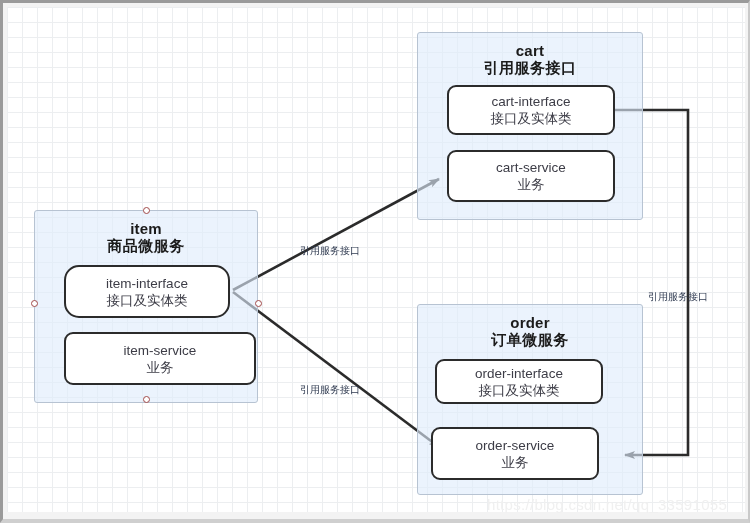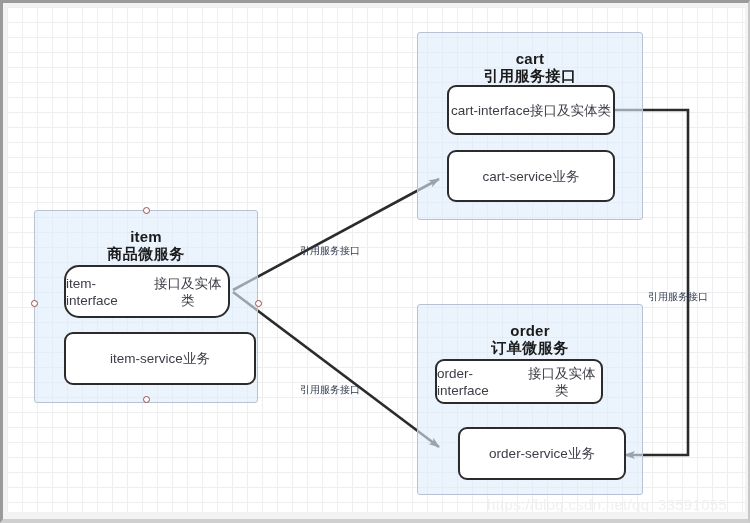--- a/index.html
+++ b/index.html
@@ -48,40 +48,40 @@
     background: rgba(222,236,252,0.62);
     border: 1px solid #b7c3d2;
     border-radius: 3px;
   }
   .container-title {
     text-align: center;
     font-weight: bold;
     color: #1b1b1b;
     font-size: 15px;
     line-height: 17px;
-    margin-top: 17px;
+    margin-top: 9px;
     letter-spacing: 0.2px;
   }
   .container-sub {
     text-align: center;
     font-weight: bold;
     color: #1b1b1b;
     font-size: 15px;
     line-height: 18px;
     letter-spacing: 0.5px;
   }
   
   .module-box {
     position: absolute;
     box-sizing: border-box;
     background: #ffffff;
     border: 2px solid #2b2b2b;
     border-radius: 9px;
     display: flex;
-    flex-direction: row;
+    flex-direction: column;
     align-items: center;
     justify-content: center;
   }
   .module-name {
     font-size: 13.5px;
     color: #3c3c46;
     line-height: 17px;
   }
   .module-desc {
     font-size: 13.5px;
@@ -180,21 +180,21 @@
     </div>
 
     <div class="container-box" style="left:410px; top:297px; width:226px; height:191px;">
       <div class="container-title">order</div>
       <div class="container-sub">订单微服务</div>
     </div>
     <div class="module-box" style="left:428px; top:352px; width:168px; height:45px;">
       <div class="module-name">order-interface</div>
       <div class="module-desc">接口及实体类</div>
     </div>
-    <div class="module-box" style="left:451px; top:420px; width:168px; height:53px;">
+    <div class="module-box" style="left:424px; top:420px; width:168px; height:53px;">
       <div class="module-name">order-service</div>
       <div class="module-desc">业务</div>
     </div>
 
     <div class="edge-label" style="left:293px; top:223px;">引用服务接口</div>
     <div class="edge-label" style="left:293px; top:362px;">引用服务接口</div>
     <div class="edge-label" style="left:641px; top:269px;">引用服务接口</div>
   </div>
 
   <div class="watermark">https://blog.csdn.net/qq_33591055</div>

